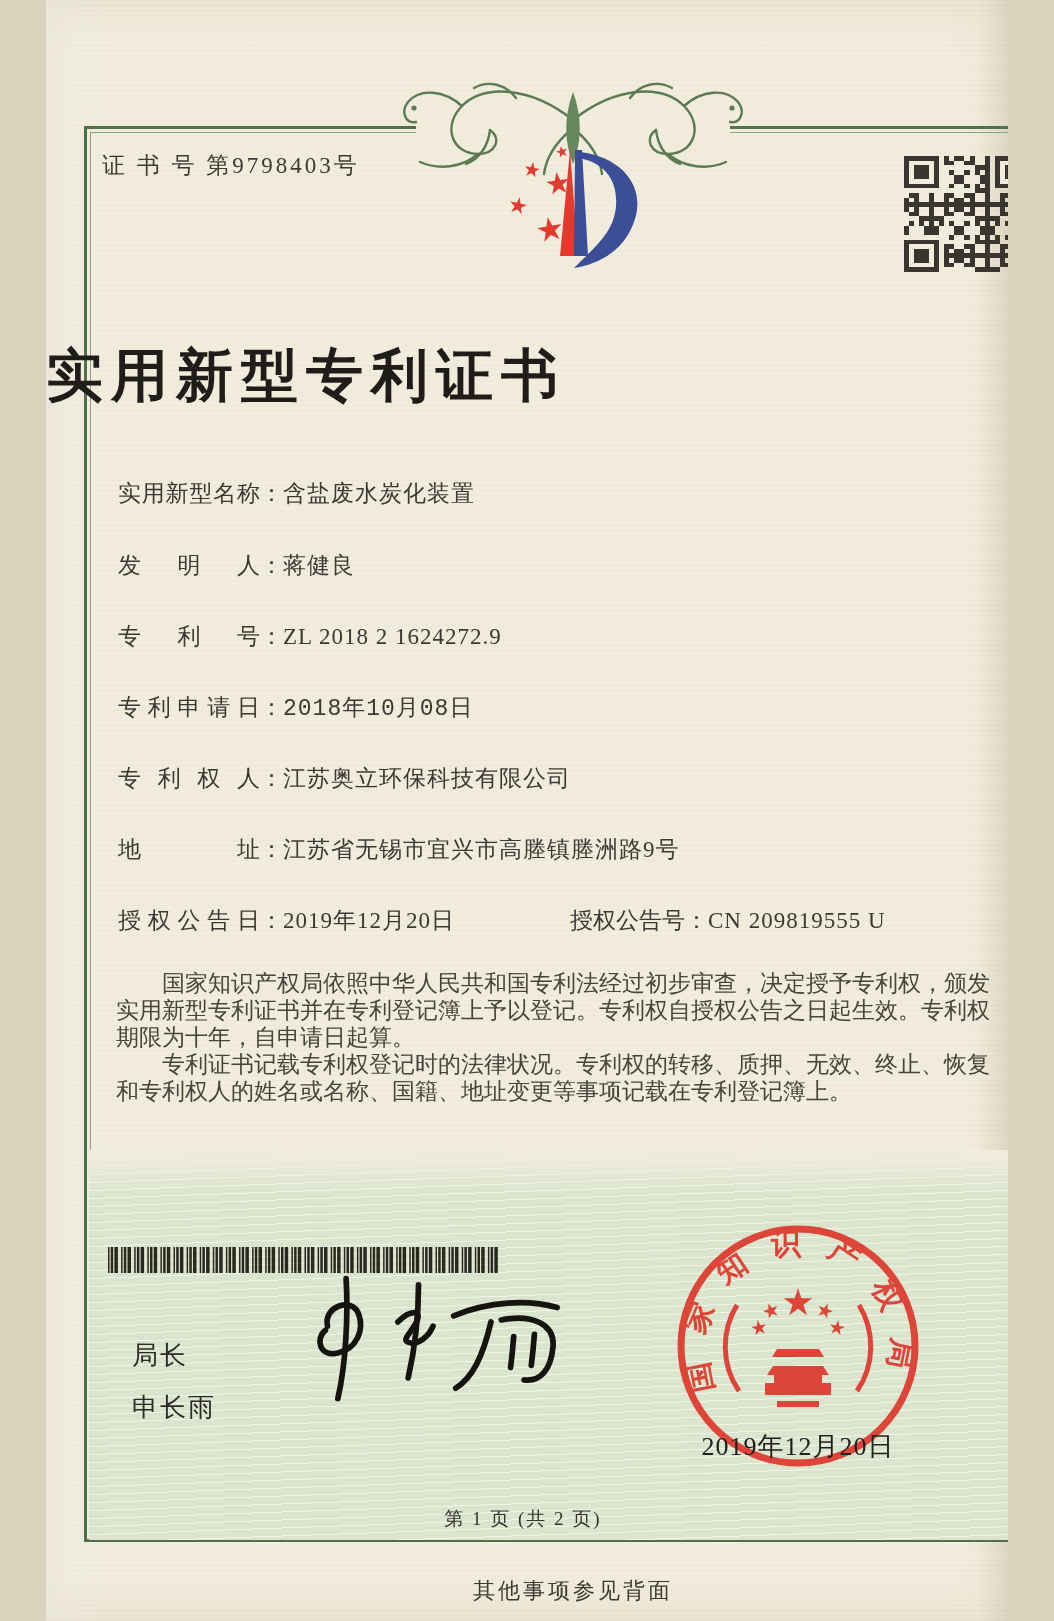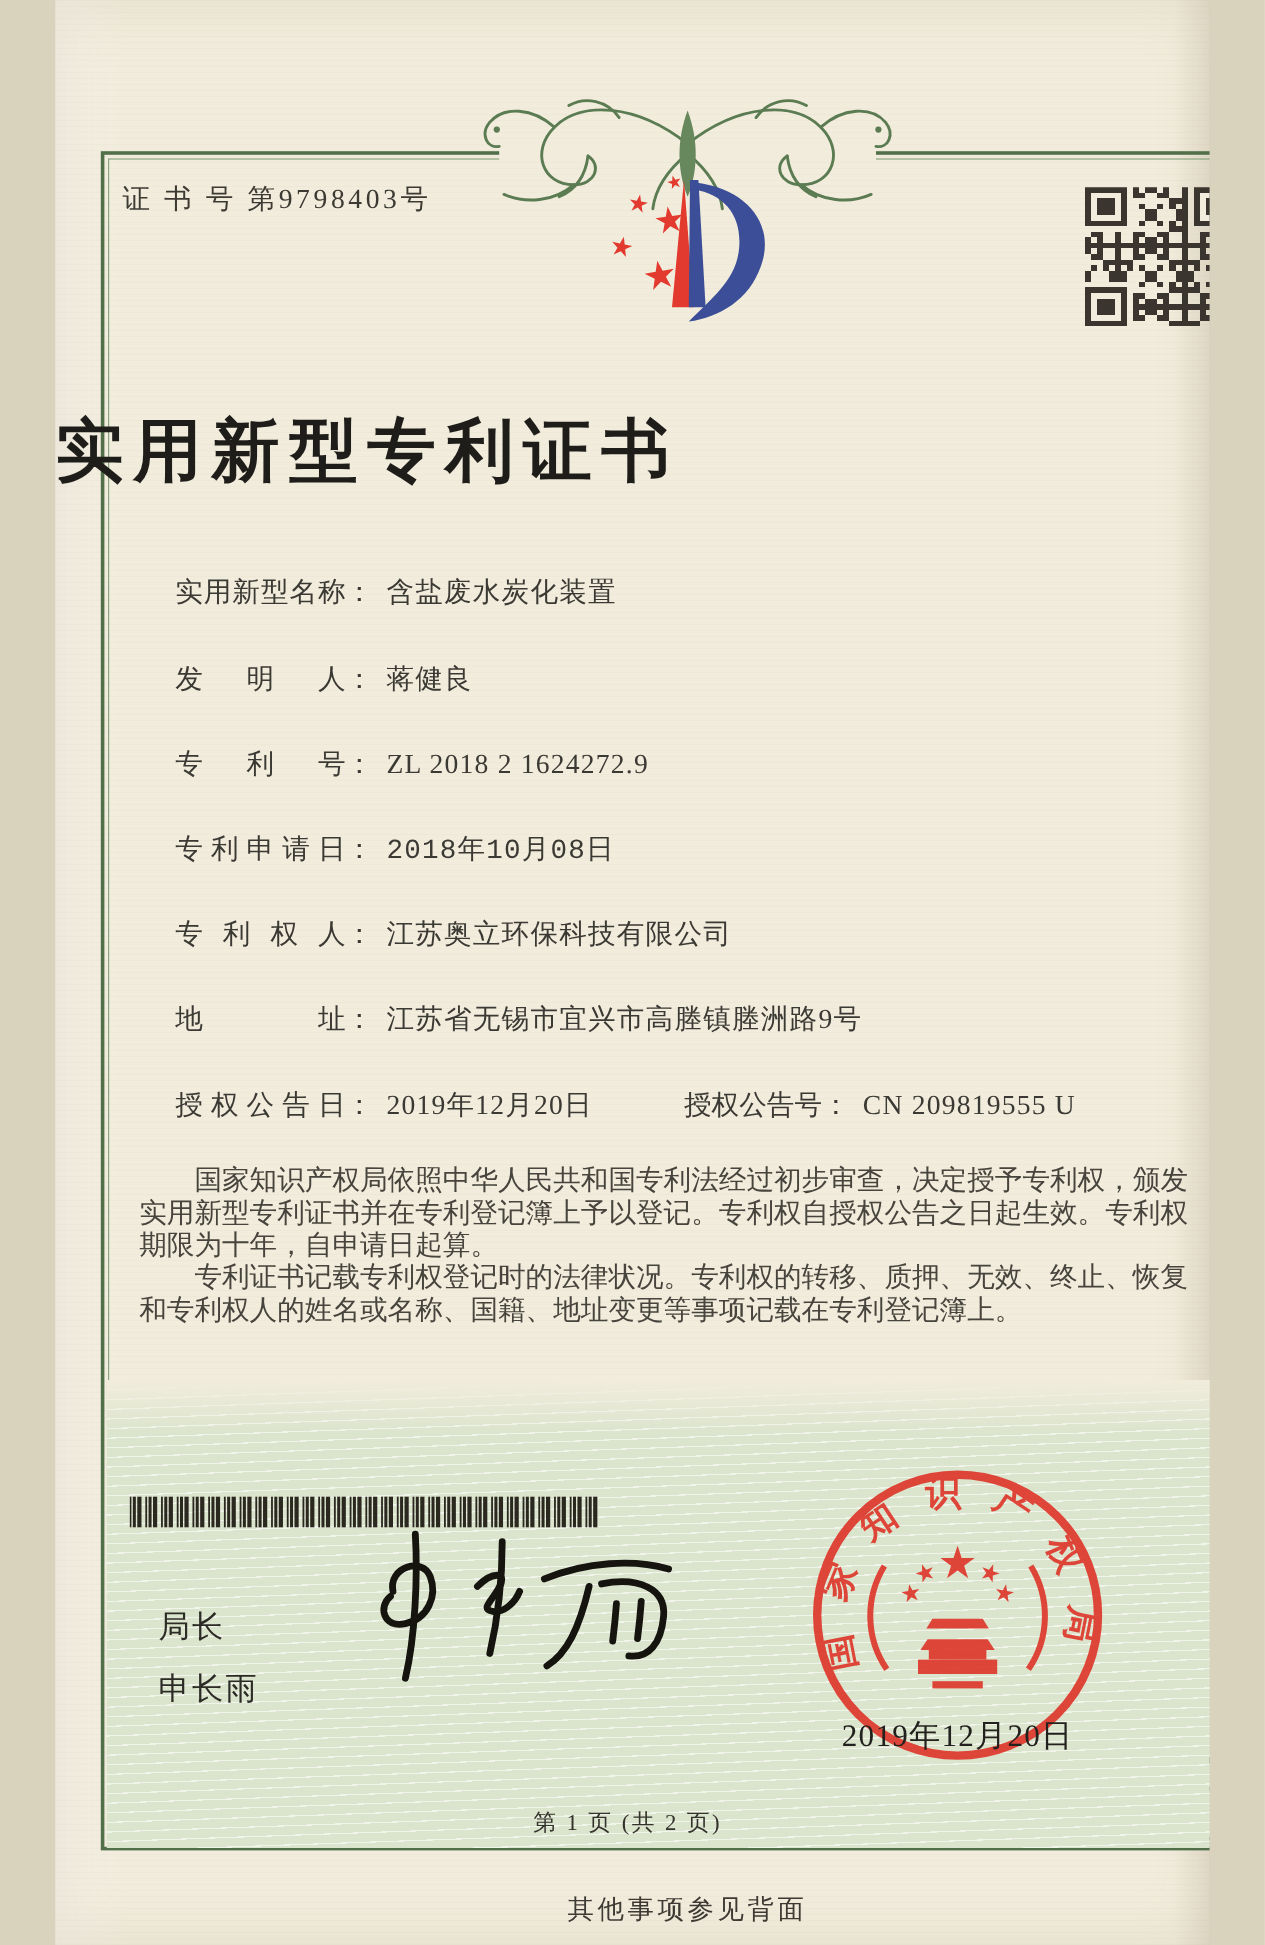--- a/index.html
+++ b/index.html
@@ -24,23 +24,23 @@
   .abs{position:absolute;}
   
   #cert-no{left:56px;top:150px;font-size:23px;letter-spacing:3px;color:#3c3a33;}
   #logo{left:428px;top:138px;}
   #qr{left:858px;top:156px;}
   
   #title{left:0;top:338px;width:1054px;text-align:left;font-size:57px;font-weight:bold;
     letter-spacing:8px;color:#1e1d1a;}
   
   .frow{position:absolute;left:72px;width:910px;font-size:23px;color:#3b3933;white-space:nowrap;}
-  .flabel{display:inline-block;width:142px;text-align:justify;text-align-last:justify;vertical-align:bottom;margin-left:28px;}
+  .flabel{display:inline-block;width:142px;text-align:justify;text-align-last:justify;vertical-align:bottom;}
   .fcolon{display:inline-block;}
-  .fvalue{margin-left:11px;letter-spacing:1px;text-align:right;}
+  .fvalue{letter-spacing:1px;text-align:right;}
   .fpair2{position:absolute;left:452px;top:0;}
   
   #body-text{left:70px;top:970px;width:874px;font-size:23px;line-height:27px;
     text-align:justify;color:#46443c;}
   #body-text p{margin:0;text-indent:2em;}
   
   #barcode{left:62px;top:1247px;}
   #officer-title{left:86px;top:1338px;font-size:26px;color:#2c2b26;letter-spacing:2px;}
   #officer-name{left:86px;top:1390px;font-size:26px;color:#2c2b26;letter-spacing:2px;}
   #signature{left:252px;top:1262px;}

